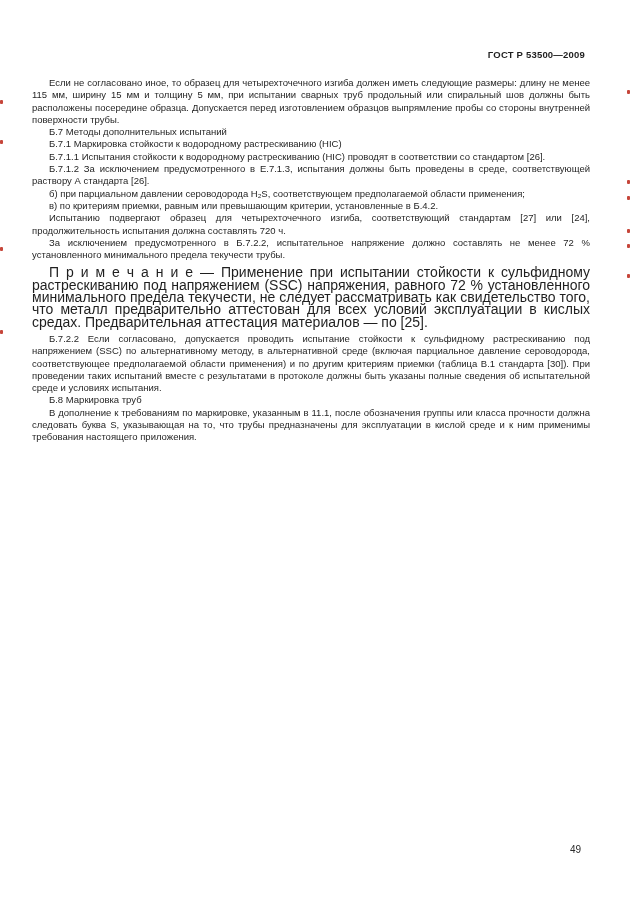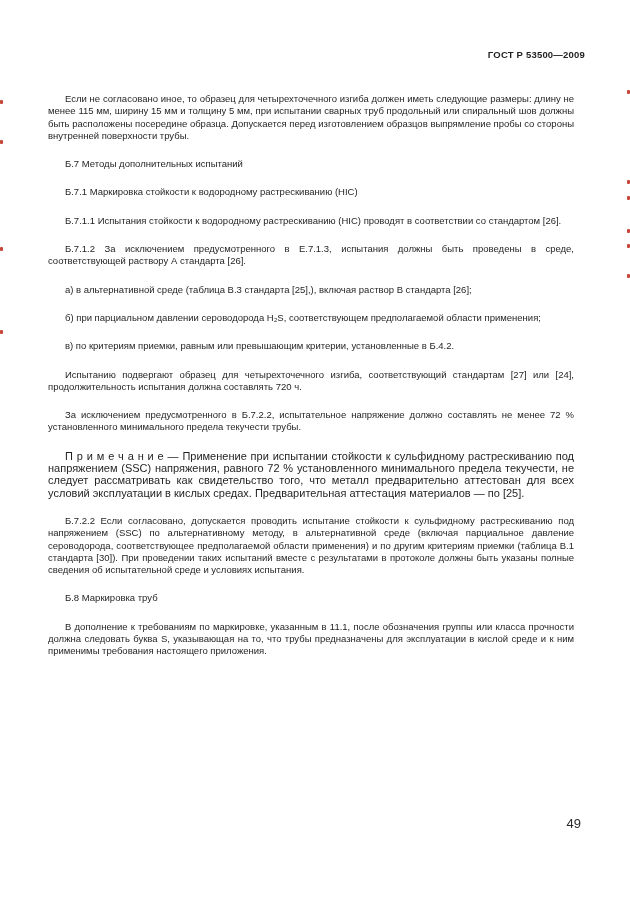--- a/index.html
+++ b/index.html
@@ -30,37 +30,37 @@
   .content {
     position: absolute;
     top: 77px;
     left: 32px;
     width: 558px;
     font-size: 9.5px;
     line-height: 12.3px;
     text-align: justify;
   }
   .content p {
-    margin: 16px;
+    margin: 0;
     text-indent: 17px;
   }
   .content p.heading {
     font-weight: normal;
     text-align: left;
   }
   .content p.note {
-    font-size: 11px;
+    font-size: 14px;
     margin-top: 5px;
     margin-bottom: 5px;
   }
   .page-number {
     position: absolute;
-    top: 816px;
+    top: 844px;
     right: 49px;
-    font-size: 13px;
+    font-size: 10px;
     color: #2a2a2a;
     margin-left: 44px;
   }
   .scan-mark {
     position: absolute;
     width: 3px;
     height: 4px;
     border-radius: 1px;
   }
 </style>
@@ -70,21 +70,20 @@
 <div class="page">
 
   <div class="doc-header">ГОСТ Р 53500—2009</div>
 
   <div class="content">
     <p>Если не согласовано иное, то образец для четырехточечного изгиба должен иметь следующие размеры: длину не менее 115 мм, ширину 15 мм и толщину 5 мм, при испытании сварных труб продольный или спиральный шов должны быть расположены посередине образца. Допускается перед изготовлением образцов выпрямление пробы со стороны внутренней поверхности трубы.</p>
     <p class="heading">Б.7 Методы дополнительных испытаний</p>
     <p class="heading">Б.7.1 Маркировка стойкости к водородному растрескиванию (HIC)</p>
     <p>Б.7.1.1 Испытания стойкости к водородному растрескиванию (HIC) проводят в соответствии со стандартом [26].</p>
     <p>Б.7.1.2 За исключением предусмотренного в Е.7.1.3, испытания должны быть проведены в среде, соответствующей раствору А стандарта [26].</p>
-    <p>а) в альтернативной среде (таблица В.3 стандарта [25],), включая раствор В стандарта [26];</p>
     <p>б) при парциальном давлении сероводорода H₂S, соответствующем предполагаемой области применения;</p>
     <p>в) по критериям приемки, равным или превышающим критерии, установленные в Б.4.2.</p>
     <p>Испытанию подвергают образец для четырехточечного изгиба, соответствующий стандартам [27] или [24], продолжительность испытания должна составлять 720 ч.</p>
     <p>За исключением предусмотренного в Б.7.2.2, испытательное напряжение должно составлять не менее 72 % установленного минимального предела текучести трубы.</p>
     <p class="note">П р и м е ч а н и е — Применение при испытании стойкости к сульфидному растрескиванию под напряжением (SSC) напряжения, равного 72 % установленного минимального предела текучести, не следует рассматривать как свидетельство того, что металл предварительно аттестован для всех условий эксплуатации в кислых средах. Предварительная аттестация материалов — по [25].</p>
     <p>Б.7.2.2 Если согласовано, допускается проводить испытание стойкости к сульфидному растрескиванию под напряжением (SSC) по альтернативному методу, в альтернативной среде (включая парциальное давление сероводорода, соответствующее предполагаемой области применения) и по другим критериям приемки (таблица В.1 стандарта [30]). При проведении таких испытаний вместе с результатами в протоколе должны быть указаны полные сведения об испытательной среде и условиях испытания.</p>
     <p class="heading">Б.8 Маркировка труб</p>
     <p>В дополнение к требованиям по маркировке, указанным в 11.1, после обозначения группы или класса прочности должна следовать буква S, указывающая на то, что трубы предназначены для эксплуатации в кислой среде и к ним применимы требования настоящего приложения.</p>
   </div>
 

